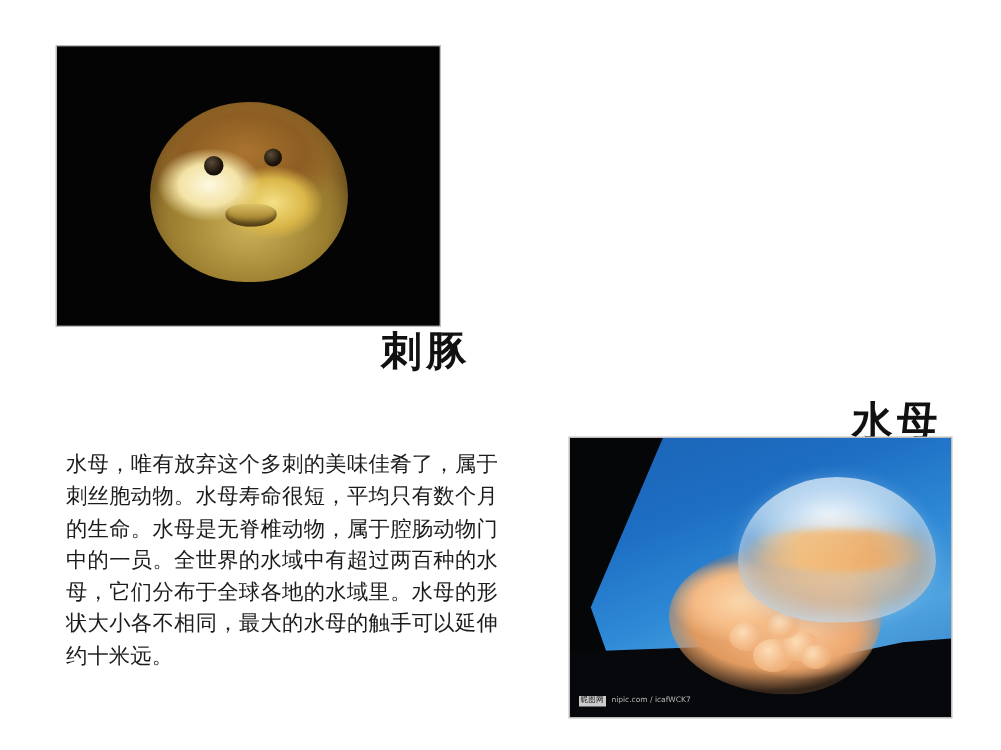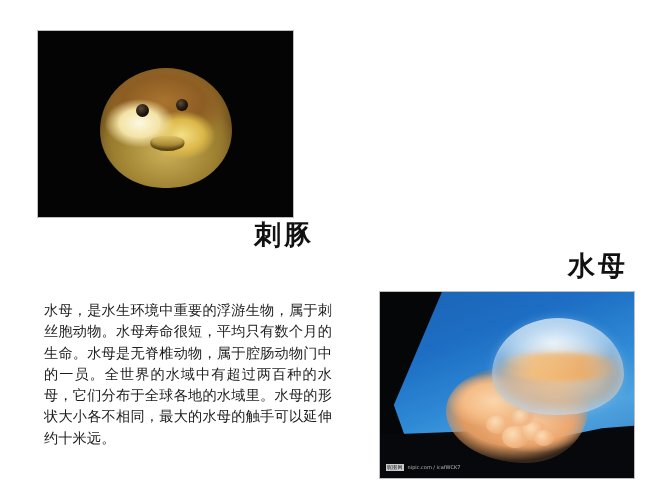--- a/index.html
+++ b/index.html
@@ -187,21 +187,21 @@
     position: absolute;
     font-family: "DejaVu Serif", "Liberation Serif", serif;
     font-weight: 700;
     font-size: 27px;
     line-height: 1;
     letter-spacing: 3px;
     color: #111111;
     white-space: nowrap;
   }
   #caption-puffer { left: 214px; top: 221px; margin-left: 40px; }
-  #caption-jelly  { left: 568px; top: 252px; }
+  #caption-jelly  { left: 568px; top: 268px; }
 
   
   .para {
     position: absolute;
     font-family: "DejaVu Serif", "Liberation Serif", serif;
     font-size: 14.2px;
     line-height: 21.3px;
     color: #1c1c1c;
     text-align: justify;
     text-justify: inter-character;
@@ -273,21 +273,21 @@
         <div class="puffer-mouth"></div>
       </div>
     </div>
   </div>
 
   <div class="caption" id="caption-puffer">刺豚</div>
 
 
   <div class="caption" id="caption-jelly">水母</div>
 
-  <div class="para" id="para-jelly">水母，是水生环境中重要的浮游生物，属于刺丝胞动物。水母寿命很短，平均只有数个月的生命。水母是无脊椎动物，属于腔肠动物门中的一员。全世界的水域中有超过两百种的水母，它们分布于全球各地的水域里。水母的形状大小各不相同，最大的水母的触手可以延伸约十米远。</div>
+  <div class="para" id="para-jelly">水母，唯有放弃这个多刺的美味佳肴了，属于刺丝胞动物。水母寿命很短，平均只有数个月的生命。水母是无脊椎动物，属于腔肠动物门中的一员。全世界的水域中有超过两百种的水母，它们分布于全球各地的水域里。水母的形状大小各不相同，最大的水母的触手可以延伸约十米远。</div>
 
   <div class="photo" id="jelly-photo">
     <div class="scene">
       <div class="jelly-dark-left"></div>
       <div class="jelly-dark-bottom"></div>
       <div class="jelly-arms">
         <span class="jelly-lobe a"></span>
         <span class="jelly-lobe b"></span>
         <span class="jelly-lobe c"></span>
         <span class="jelly-lobe d"></span>

